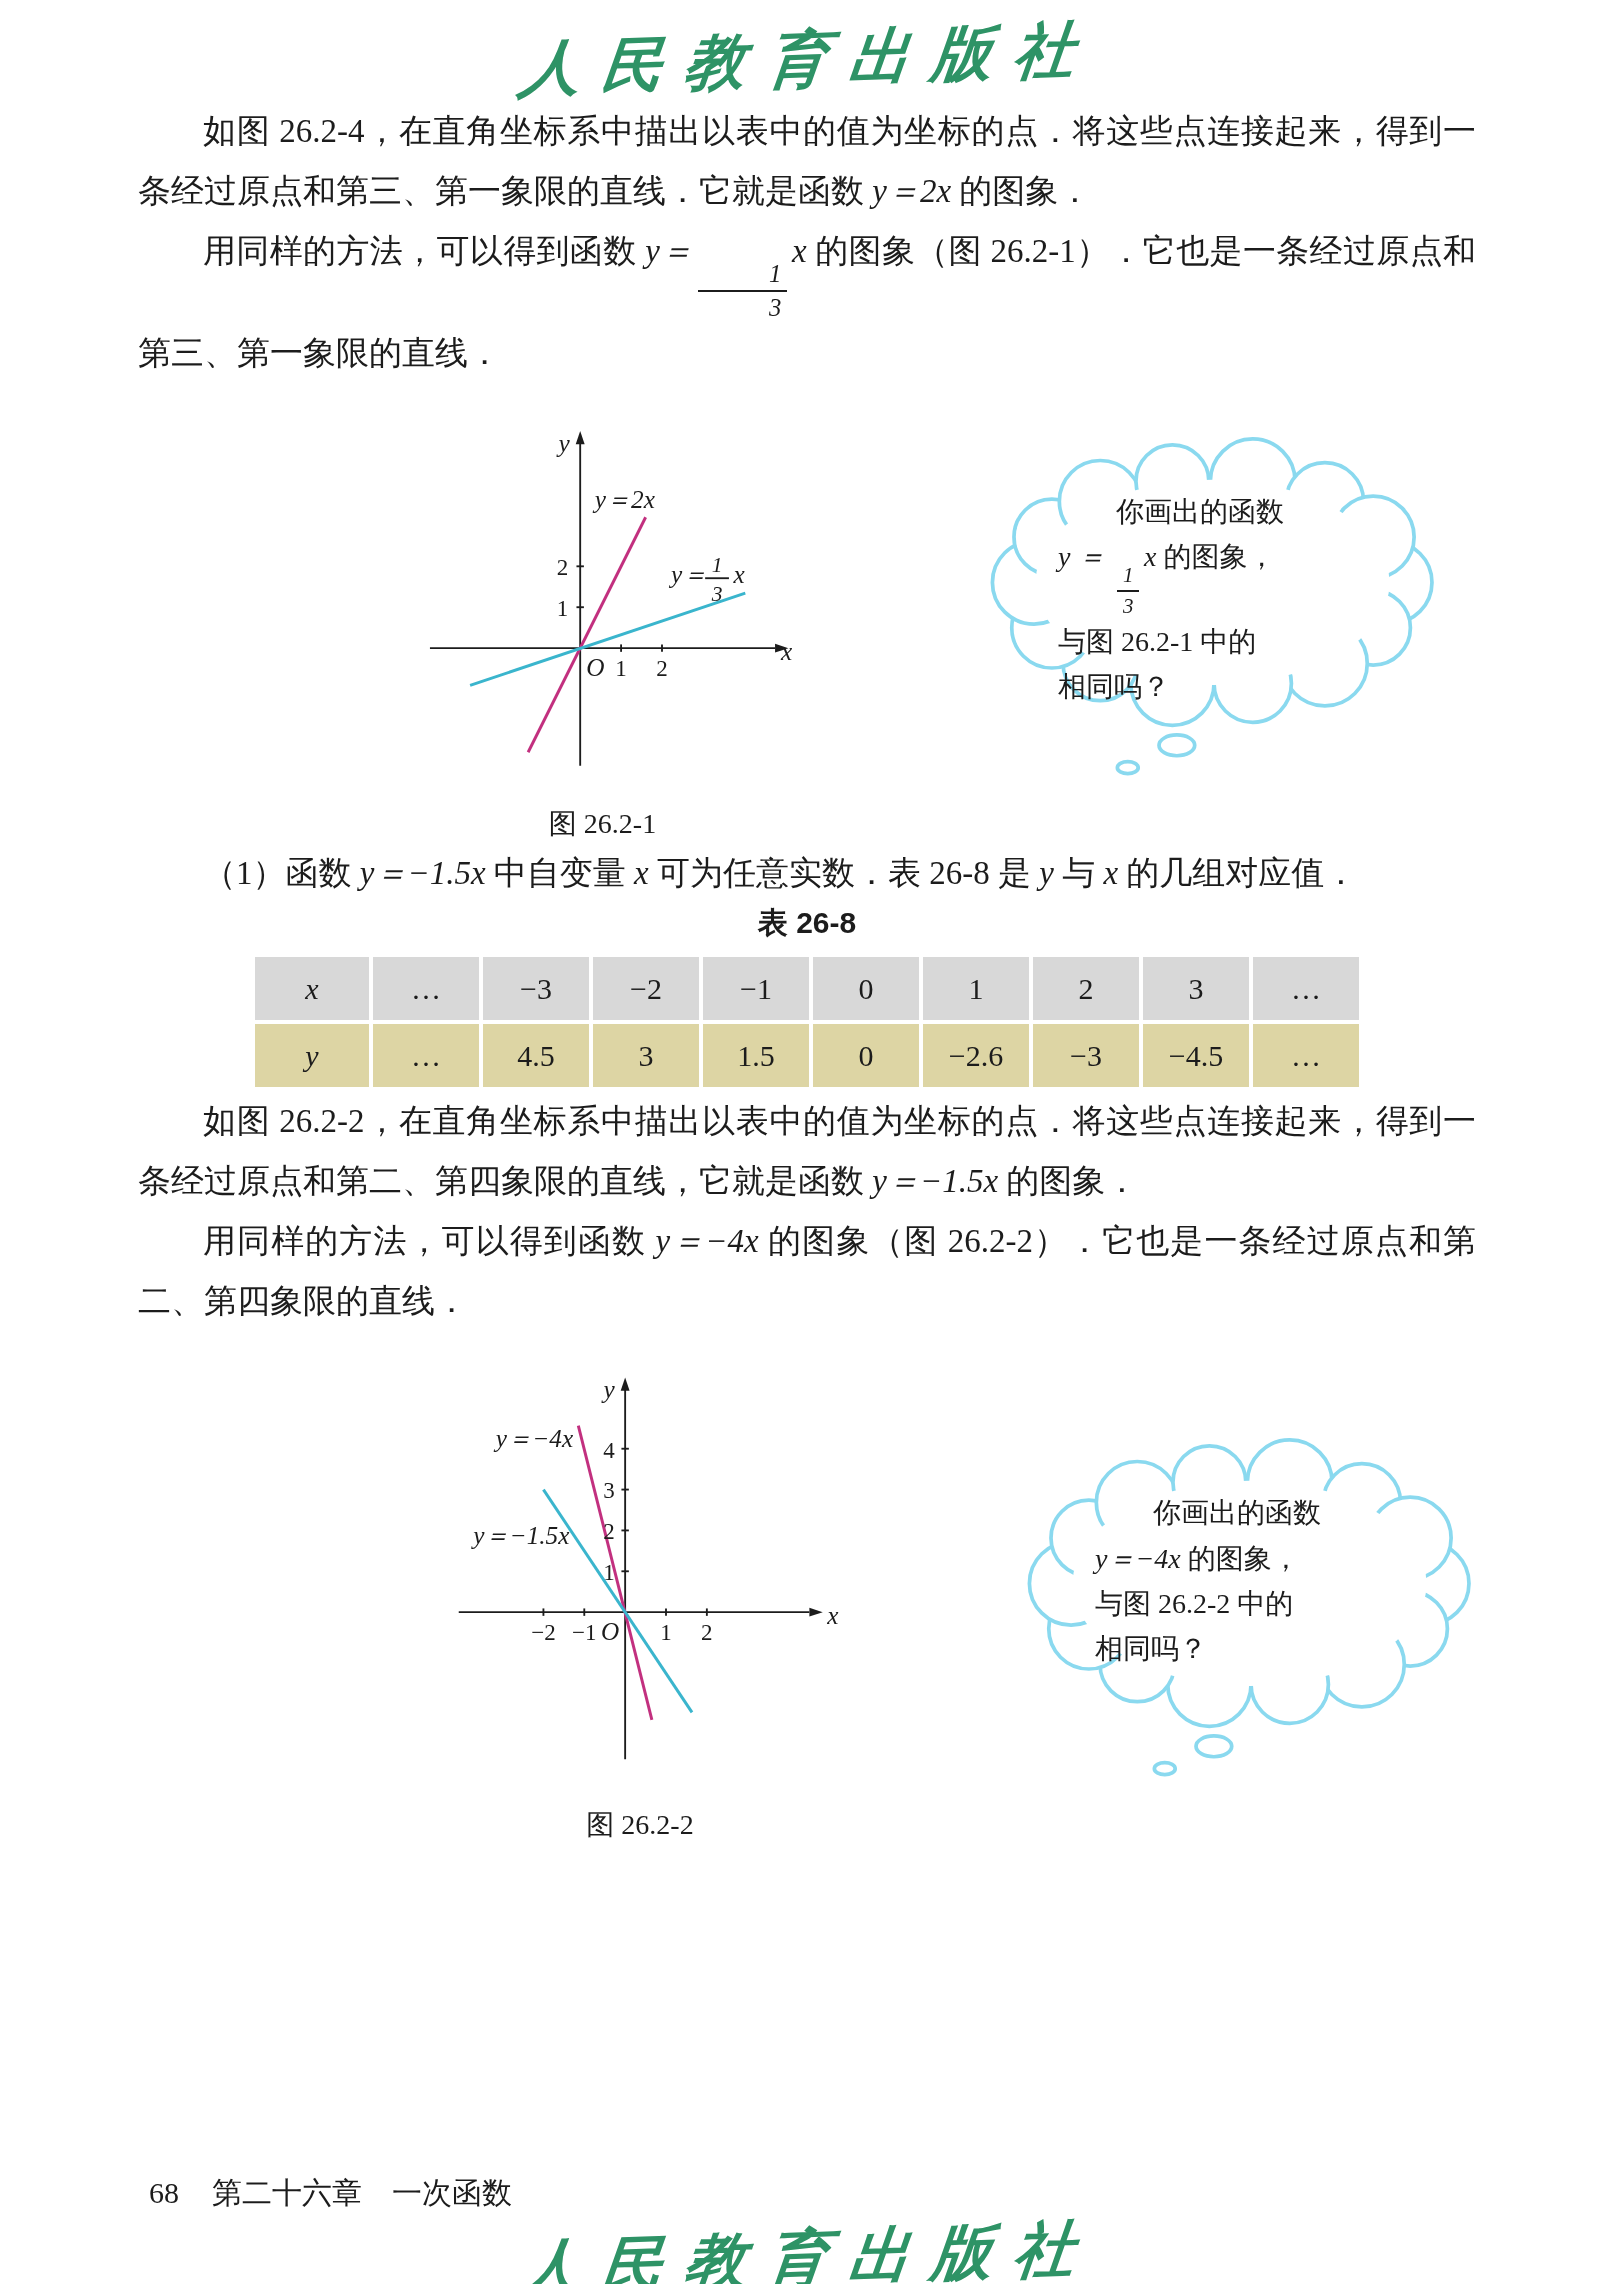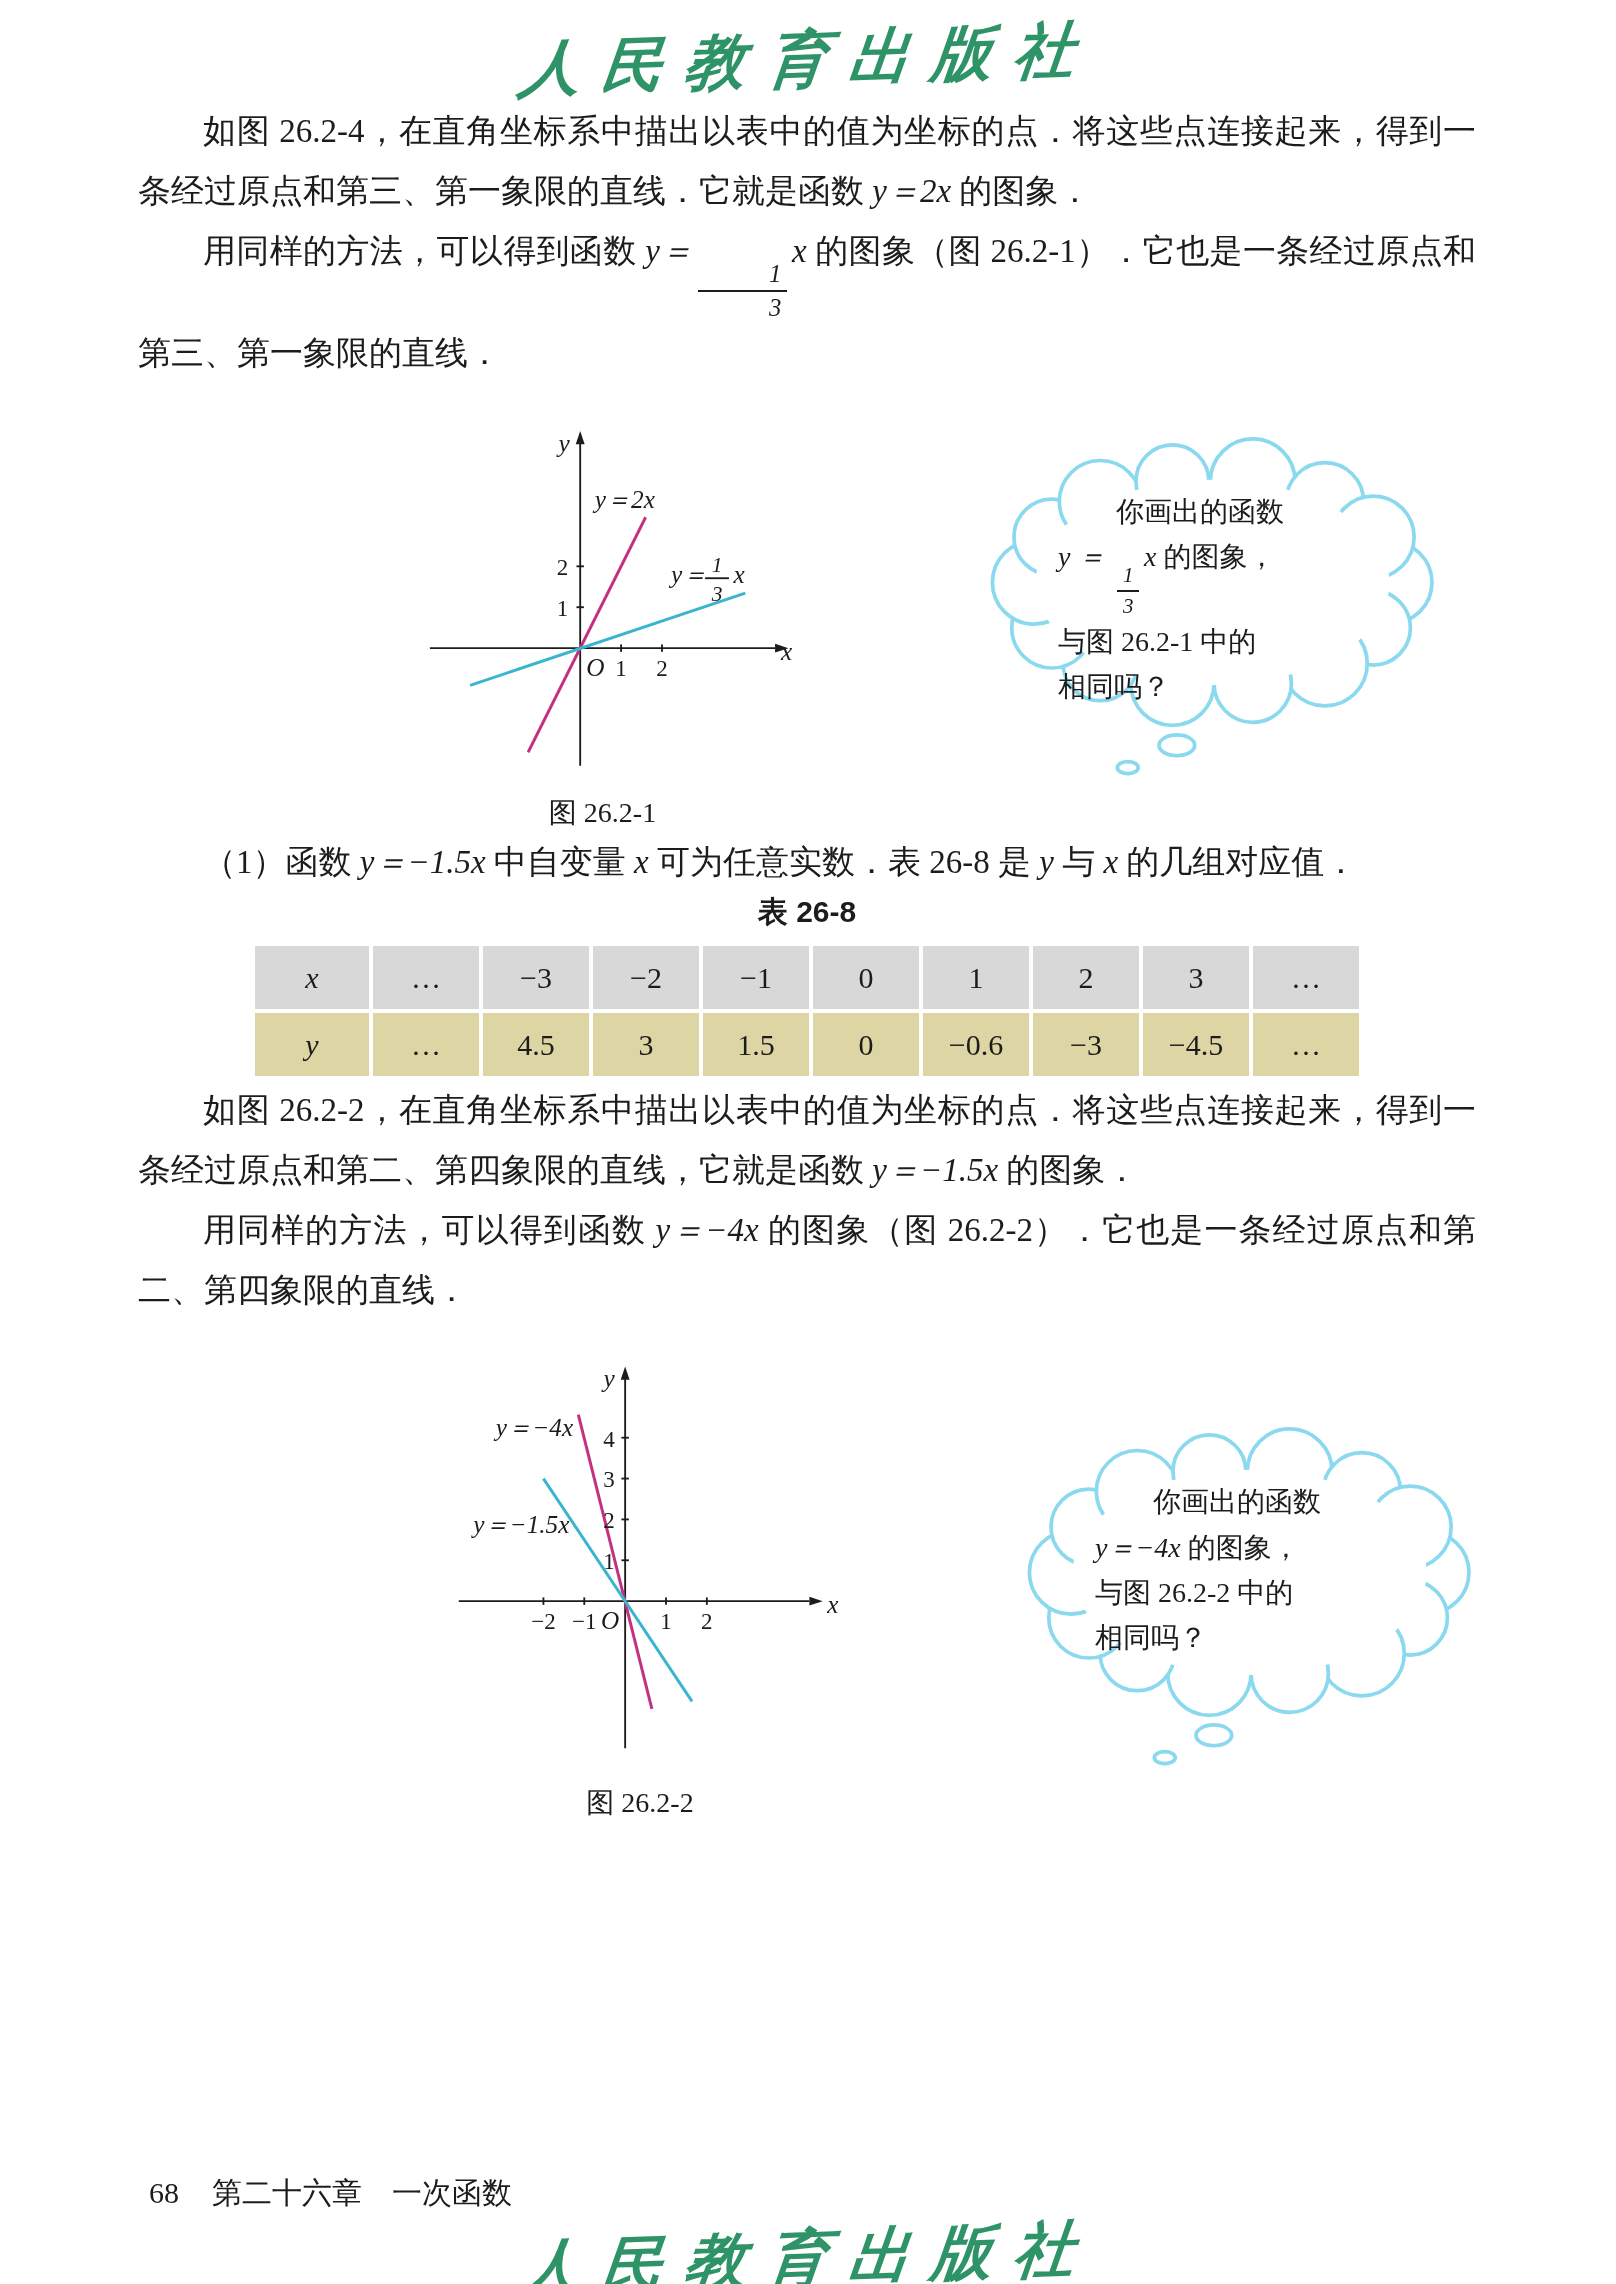--- a/index.html
+++ b/index.html
@@ -14,21 +14,21 @@
   .p1{margin-top:77px;}
   .math{font-style:italic;font-family:"Liberation Serif",serif;}
   .frac{display:inline-flex;flex-direction:column;align-items:center;font-size:0.75em;line-height:1.2;vertical-align:-0.78em;margin:0 4.5px;font-style:italic;}
   .frac .num{border-bottom:2.2px solid currentColor;padding:0 6px 1.5px;}
   .frac .den{padding:1.5px 6px 0;}
   .fig-row{display:flex;align-items:flex-start;}
   .fig-row1{margin-top:42px;}
   .fig-row2{margin-top:36px;}
   .fig1-col{margin-left:271px;width:387px;}
   .fig2-col{margin-left:294px;width:416px;}
-  .fig-caption{text-align:center;font-size:28px;margin-top:8px;}
+  .fig-caption{text-align:center;font-size:28px;margin-top:19px;}
   .bubble{position:relative;width:476px;}
   .bubble1-col{margin-left:186px;margin-top:4.5px;}
   .bubble2-col{margin-left:171px;margin-top:64px;}
   .bubble-text{position:absolute;left:76px;top:59px;width:320px;font-size:28px;line-height:1.62;}
   .bl-indent{padding-left:58px;}
   .p3{margin-top:33px;}
   .table-caption{text-align:center;font-weight:bold;font-size:30px;font-family:"Liberation Sans","DejaVu Sans",sans-serif;}
   .table-wrap{margin-top:9px;display:flex;justify-content:center;}
   table.values{border-collapse:separate;border-spacing:4.5px;}
   table.values td{width:104px;height:61px;text-align:center;font-size:30px;}
@@ -146,21 +146,21 @@
           <td class="cell-x">3</td>
           <td class="cell-x">…</td>
         </tr>
         <tr>
           <td class="cell-y var">y</td>
           <td class="cell-y">…</td>
           <td class="cell-y">4.5</td>
           <td class="cell-y">3</td>
           <td class="cell-y">1.5</td>
           <td class="cell-y">0</td>
-          <td class="cell-y">−0.6</td>
+          <td class="cell-y">−2.6</td>
           <td class="cell-y">−3</td>
           <td class="cell-y">−4.5</td>
           <td class="cell-y">…</td>
         </tr>
       </tbody>
         </table>
     </div>
 
     <p class="para p4"><span>如图 26.2-2，在直角坐标系中描出以表中的值为坐标的点．将这些点连接起来，得到一条经过原点和第二、第四象限的直线，它就是函数 </span><span class="math">y＝−1.5x</span><span> 的图象．</span></p>
 

